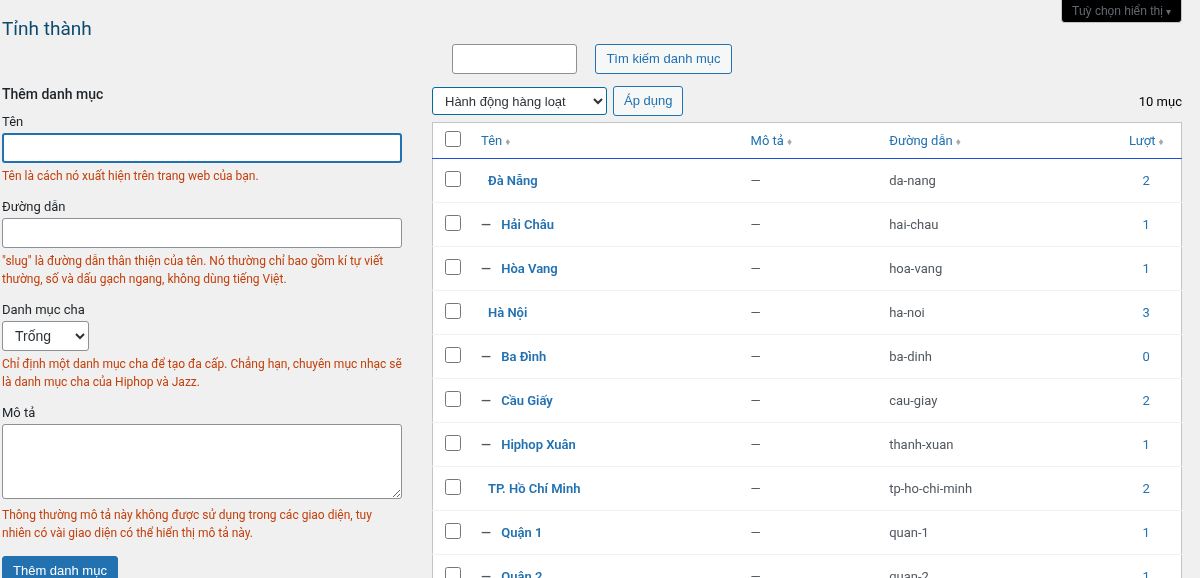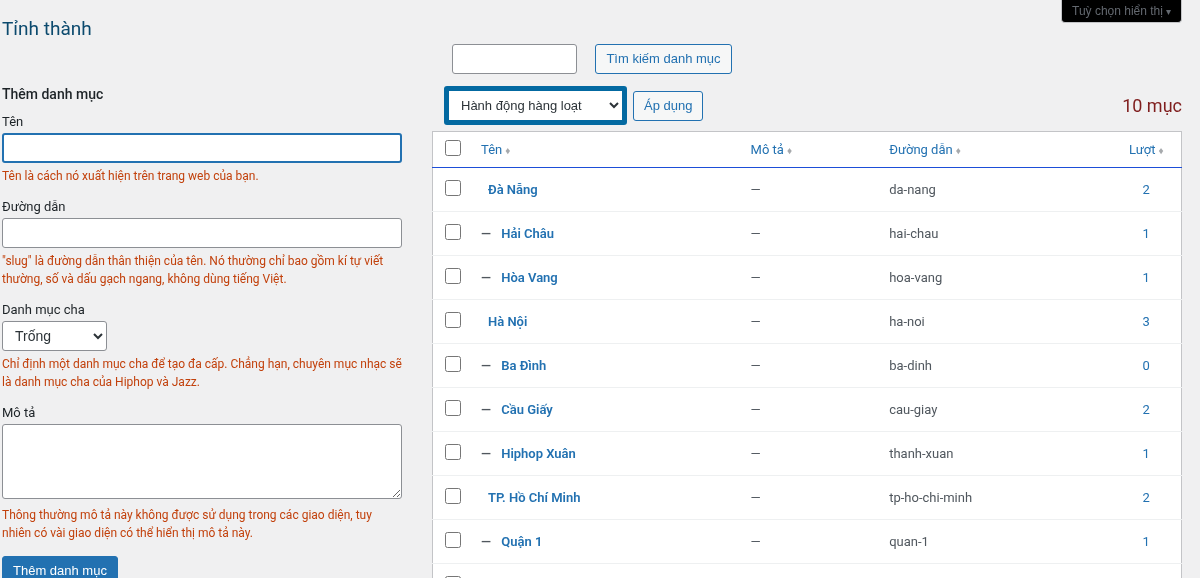--- a/index.html
+++ b/index.html
@@ -12,29 +12,29 @@
 .search-input { width: 125px; height: 30px; border: 1px solid #8c8f94; border-radius: 3px; padding: 0 8px; background: #fff; }
 .button { background: #f6f7f7; border: 1px solid #2271b1; color: #2271b1; border-radius: 3px; padding: 0 10px; height: 30px; font-size: 13px; cursor: pointer; line-height: 28px; display: inline-block; }
 .button-primary { background: #2271b1; border-color: #2271b1; color: #fff; }
 .cols { display: flex; gap: 30px; }
 .col-left { width: 400px; }
 .col-right { flex: 1; }
 .form-title { font-size: 14px; font-weight: 500; color: #1d2327; margin-bottom: 12px; }
 .form-field { margin-bottom: 14px; }
 .form-field label { display: block; font-size: 13px; color: #1d2327; margin-bottom: 4px; }
 .form-field input[type="text"], .form-field select, .form-field textarea { width: 100%; border: 1px solid #8c8f94; border-radius: 3px; padding: 4px 8px; font-size: 14px; background: #fff; color: #2c3338; }
-.form-field select { height: 30px; width: 105px; }
+.form-field select { height: 30px; width: 87px; }
 .form-field input[type="text"] { height: 30px; }
 .form-field textarea { height: 75px; resize: vertical; }
 .form-field input.focused { border: 2px solid #2271b1; outline: none; }
 .description { color: #c2410c; font-size: 12px; line-height: 1.5; margin-top: 4px; }
 .tablenav { display: flex; justify-content: space-between; align-items: center; margin-bottom: 6px; }
 .bulk-actions { display: flex; gap: 6px; align-items: center; }
-.bulk-actions select { height: 39px; border: 5px solid #0369a1; border-radius: 3px; background: #fff; padding: 0 24px 0 8px; font-size: 13px; color: #2c3338; margin-left: 12px; }
-.count-text { color: #7f1d1d; font-size: 18px; }
+.bulk-actions select { height: 28px; border: 1px solid #0369a1; border-radius: 3px; background: #fff; padding: 0 24px 0 8px; font-size: 13px; color: #2c3338; }
+.count-text { color: #000000; font-size: 13px; }
 table.wp-list { width: 100%; border-collapse: collapse; background: #fff; border: 1px solid #c3c4c7; }
 table.wp-list th, table.wp-list td { text-align: left; padding: 8px 10px; vertical-align: middle; }
 table.wp-list thead th, table.wp-list tfoot th { font-weight: 400; color: #2271b1; font-size: 13px; border-bottom: 1px solid #1d4ed8; }
 table.wp-list th.check-col, table.wp-list td.check-col { width: 24px; padding-left: 12px; }
 table.wp-list th.count-col, table.wp-list td.count-col { width: 70px; text-align: center; }
 table.wp-list tbody tr { border-bottom: 1px solid #eef0f1; }
 table.wp-list tbody tr:last-child { border-bottom: none; }
 table.wp-list tbody td { color: #50575e; font-size: 13px; padding-top: 12px; padding-bottom: 12px; }
 table.wp-list a { color: #2271b1; text-decoration: none; }
 .row-name { font-weight: 600; }

